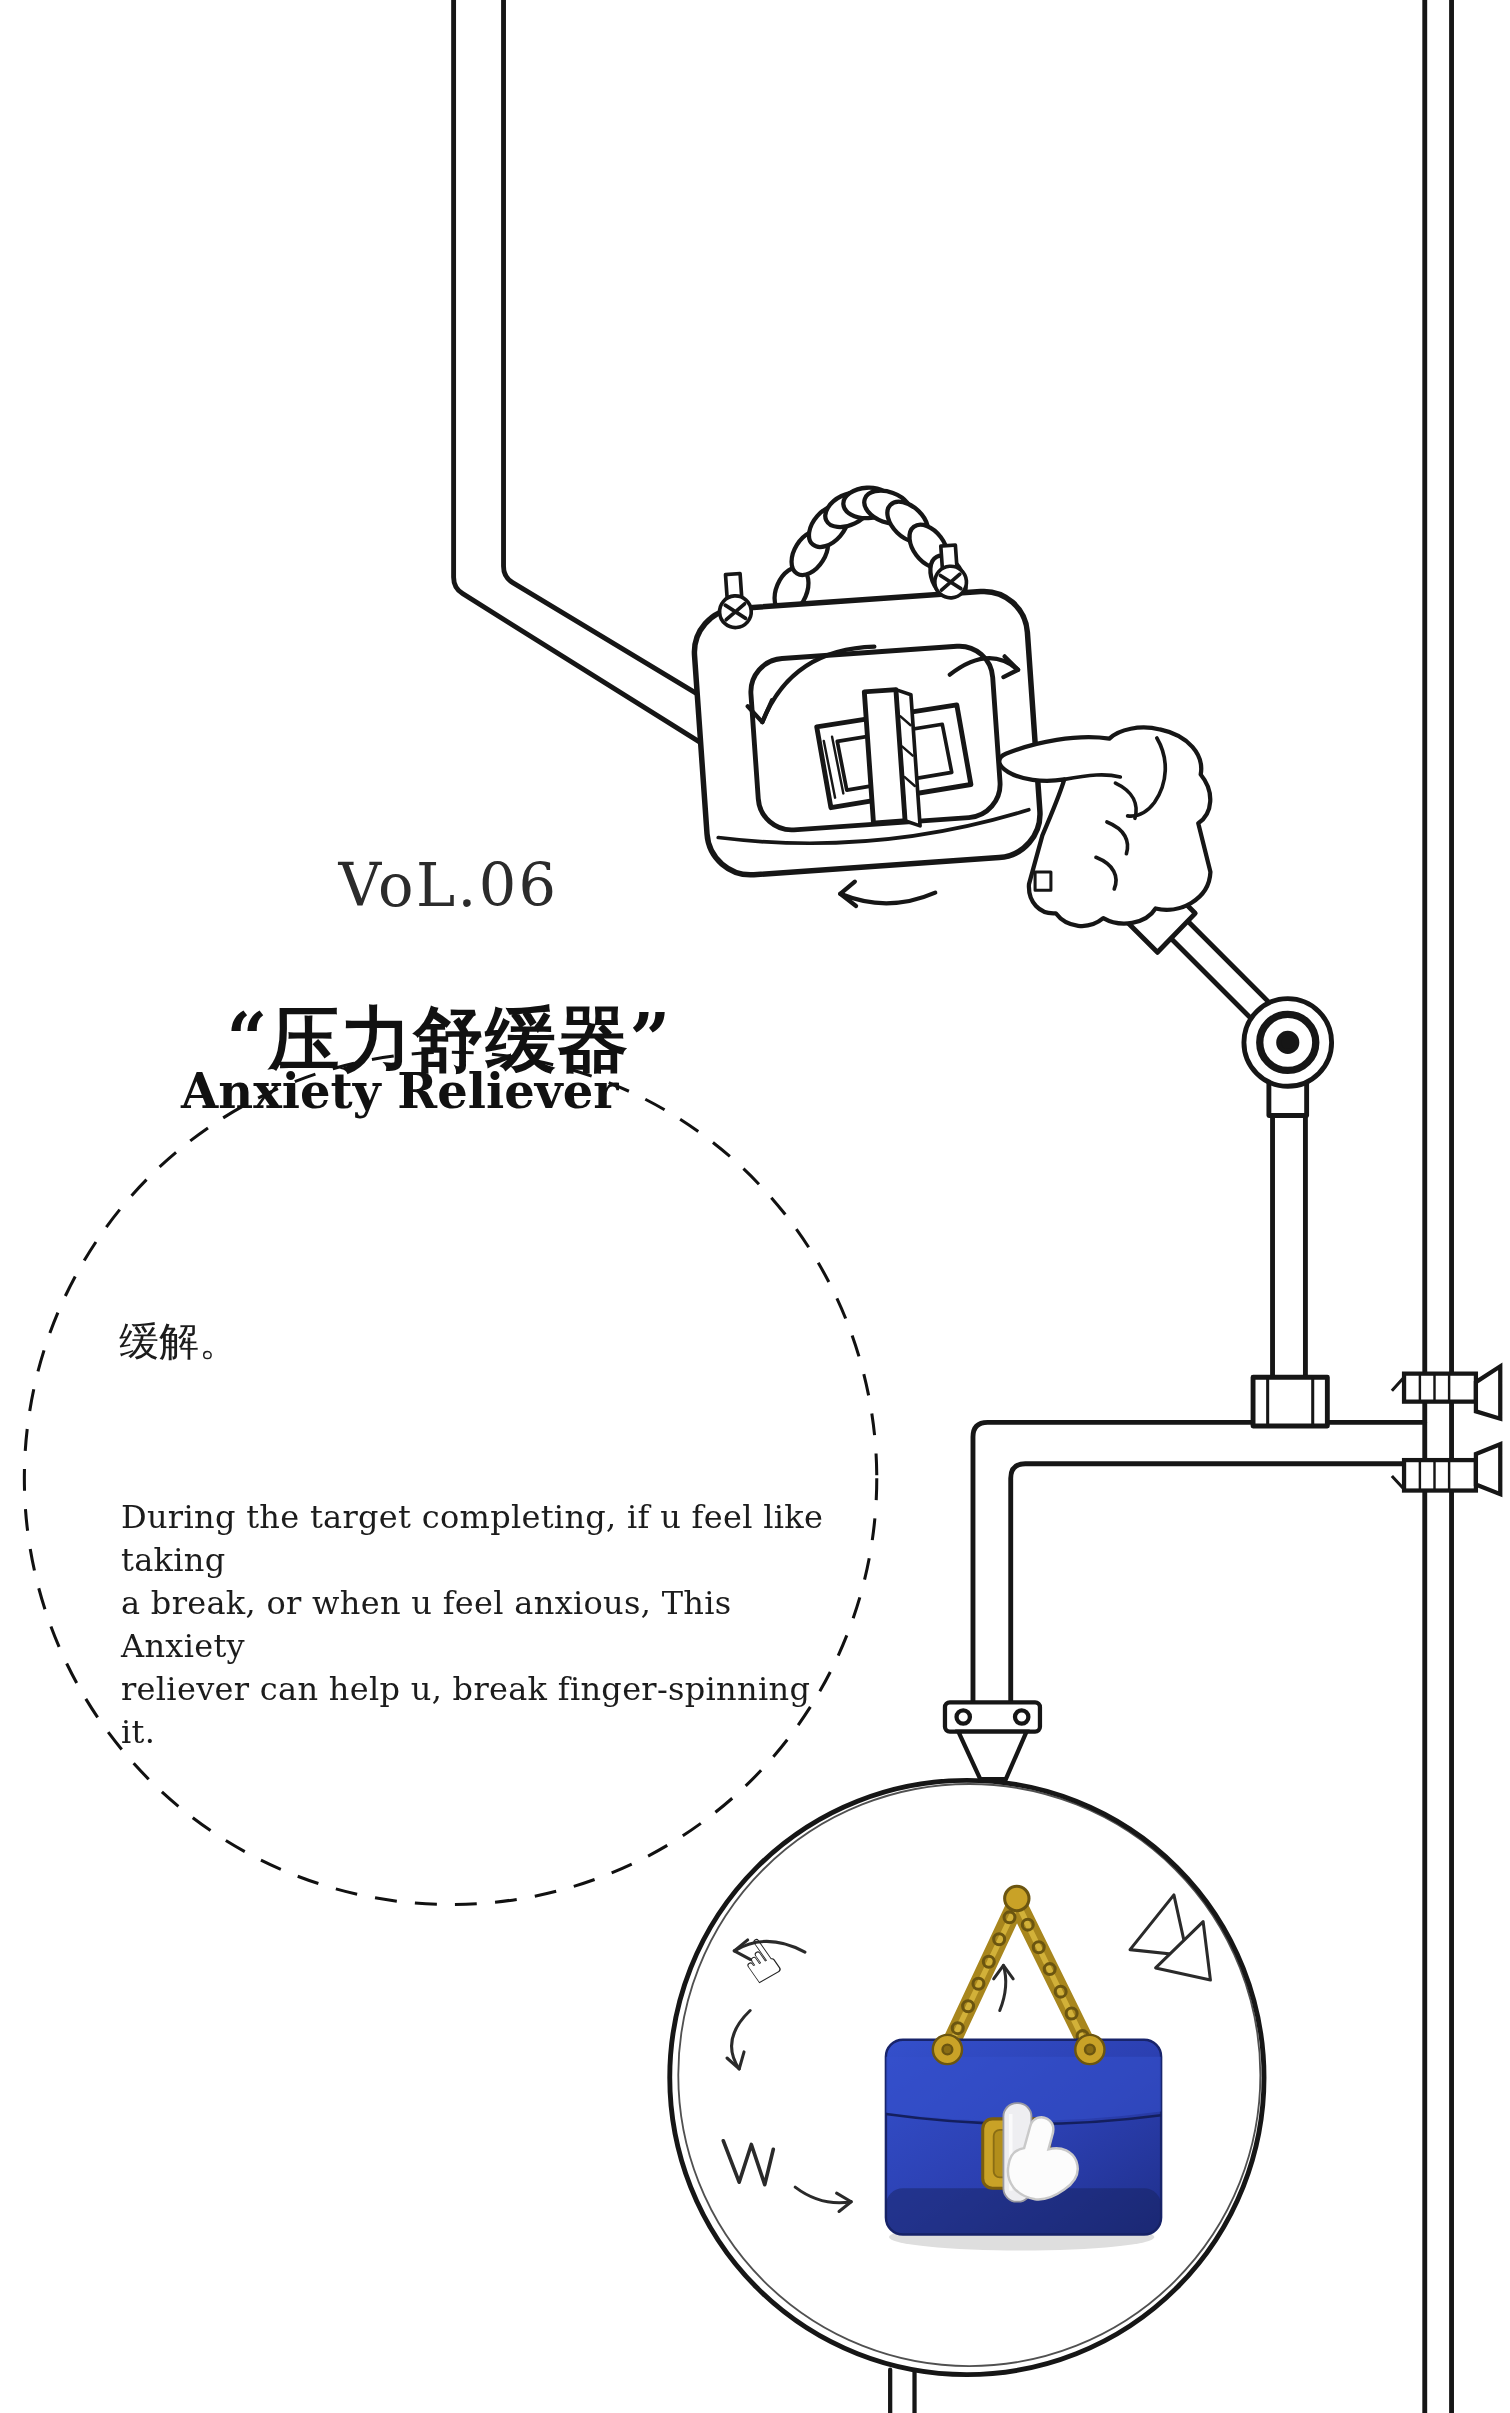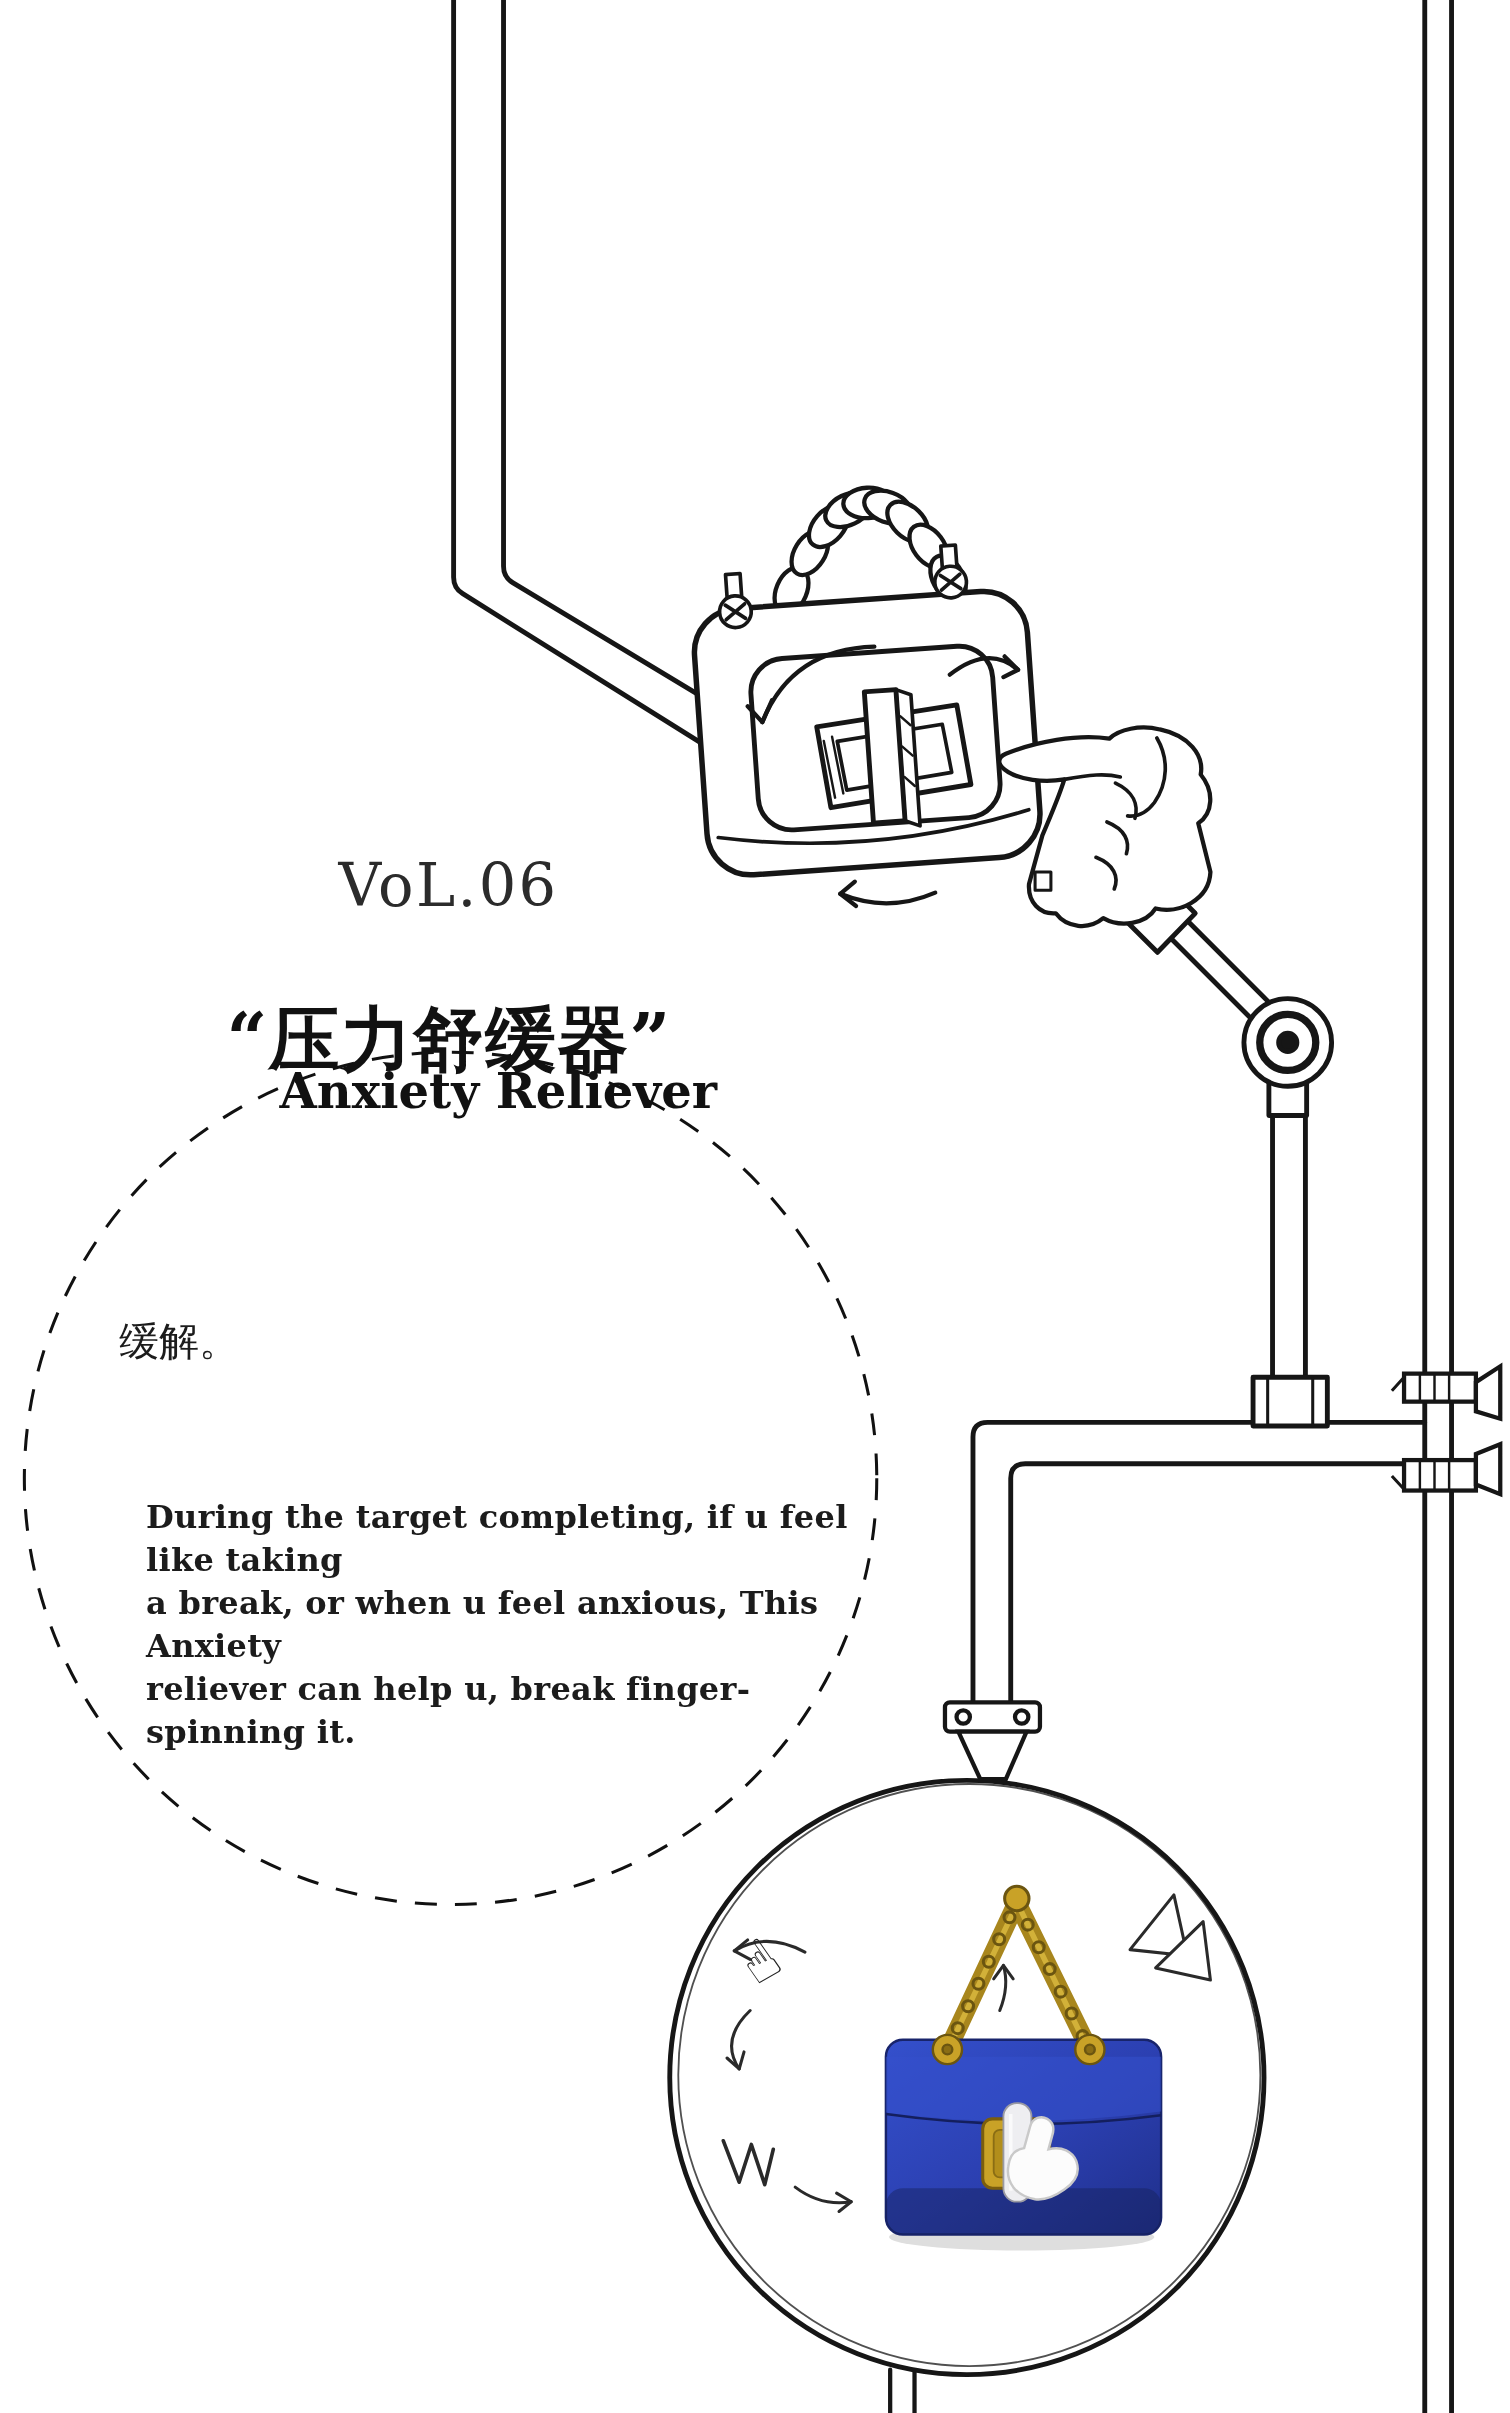--- a/index.html
+++ b/index.html
@@ -5,26 +5,26 @@
 <style>
   html,body{margin:0;padding:0;background:#ffffff;}
   #page{position:relative;width:1510px;height:2413px;background:#fff;overflow:hidden;
         font-family:"DejaVu Serif", serif;color:#161616;}
   #art{position:absolute;left:0;top:0;width:1510px;height:2413px;}
   .abs{position:absolute;}
   .volume{left:205px;top:851px;width:487px;text-align:center;
           font-size:59px;font-weight:500;letter-spacing:2.4px;color:#2b2b2b;}
   .title-cn{left:181px;top:948px;width:536px;text-align:center;
             font-size:71px;font-weight:700;letter-spacing:1.2px;color:#111;margin-top:45px;}
-  .title-en{left:181px;top:1063px;width:536px;text-align:right;
+  .title-en{left:181px;top:1063px;width:536px;text-align:left;
             font-size:48px;font-weight:700;color:#111;}
   .cn-para{left:119px;top:1313px;width:743px;font-size:40px;line-height:57px;
            font-weight:400;color:#1c1c1c;}
   .en-para{left:121px;top:1496px;width:719px;font-size:32px;line-height:43px;
-           font-weight:700;letter-spacing:0.3px;color:#1c1c1c;margin-left:25px;}
+           font-weight:400;letter-spacing:0.3px;color:#1c1c1c;}
   .cn-para span,.en-para span{display:block;}
 </style>
 </head>
 <body>
 
 <div id="page">
 
 <svg id="art" viewBox="0 0 2480 3963">
   <defs>
     <linearGradient id="bagGrad" x1="0" y1="0" x2="1" y2="1">

